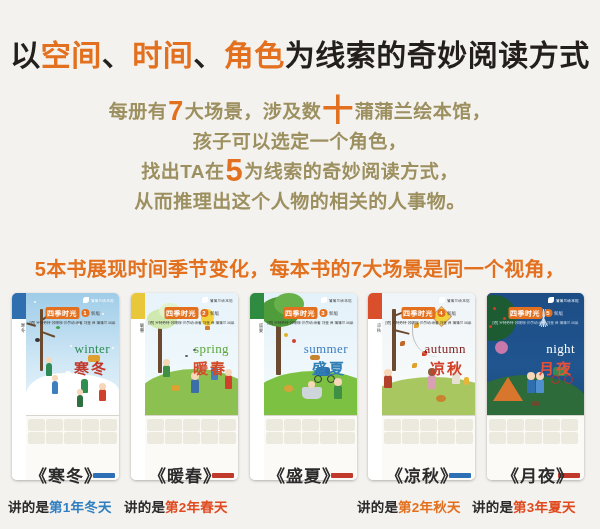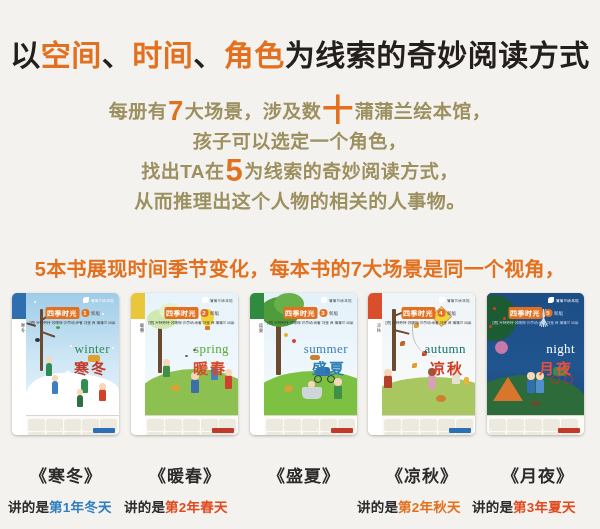--- a/index.html
+++ b/index.html
@@ -44,21 +44,21 @@
     text-align:center;color:#e2701e;
     font-size:20px;line-height:28px;font-weight:700;
     letter-spacing:.3px;white-space:nowrap;
   }
 
   
   .shelf{
     position:absolute;left:0;top:293px;width:600px;height:164px;
   }
   .book{
-    position:absolute;top:0;width:107px;height:142px;
+    position:absolute;top:0;width:107px;height:187px;
     border-radius:5px;overflow:hidden;
     box-shadow:0 1px 3px rgba(0,0,0,.28);
     background:#fff;
   }
   .book.b1{left:12px;}
   .book.b2{left:131px;}
   .book.b3{left:250px;}
   .book.b4{left:368px;}
   .book.b5{left:487px;width:97px;}
 
@@ -402,21 +402,21 @@
           <div class="brandtag">
             <span class="leaf"></span>
             <span class="bt" style="color:#444">蒲蒲兰绘本馆</span>
           </div>
           <div class="series">
             <span class="sq" style="background:#e2701e;color:#fff">四季时光</span>
             <span class="badge">4</span>
             <span class="vol">新版</span>
           </div>
           <div class="byline">[德] 罗特劳特·苏珊娜·贝尔纳 绘著    刘莹 译    蒲蒲兰 出品</div>
-          <div class="t-en" style="color:#0f766e">autumn</div>
+          <div class="t-en" style="color:#7f1d1d">autumn</div>
           <div class="t-cn" style="color:#d1402a">凉秋</div>
         </div>
         <div class="strip">
           <div class="cells">
             <span class="cell"></span>
               <span class="cell"></span>
               <span class="cell"></span>
               <span class="cell"></span>
               <span class="cell"></span>
             <span class="cell"></span>

